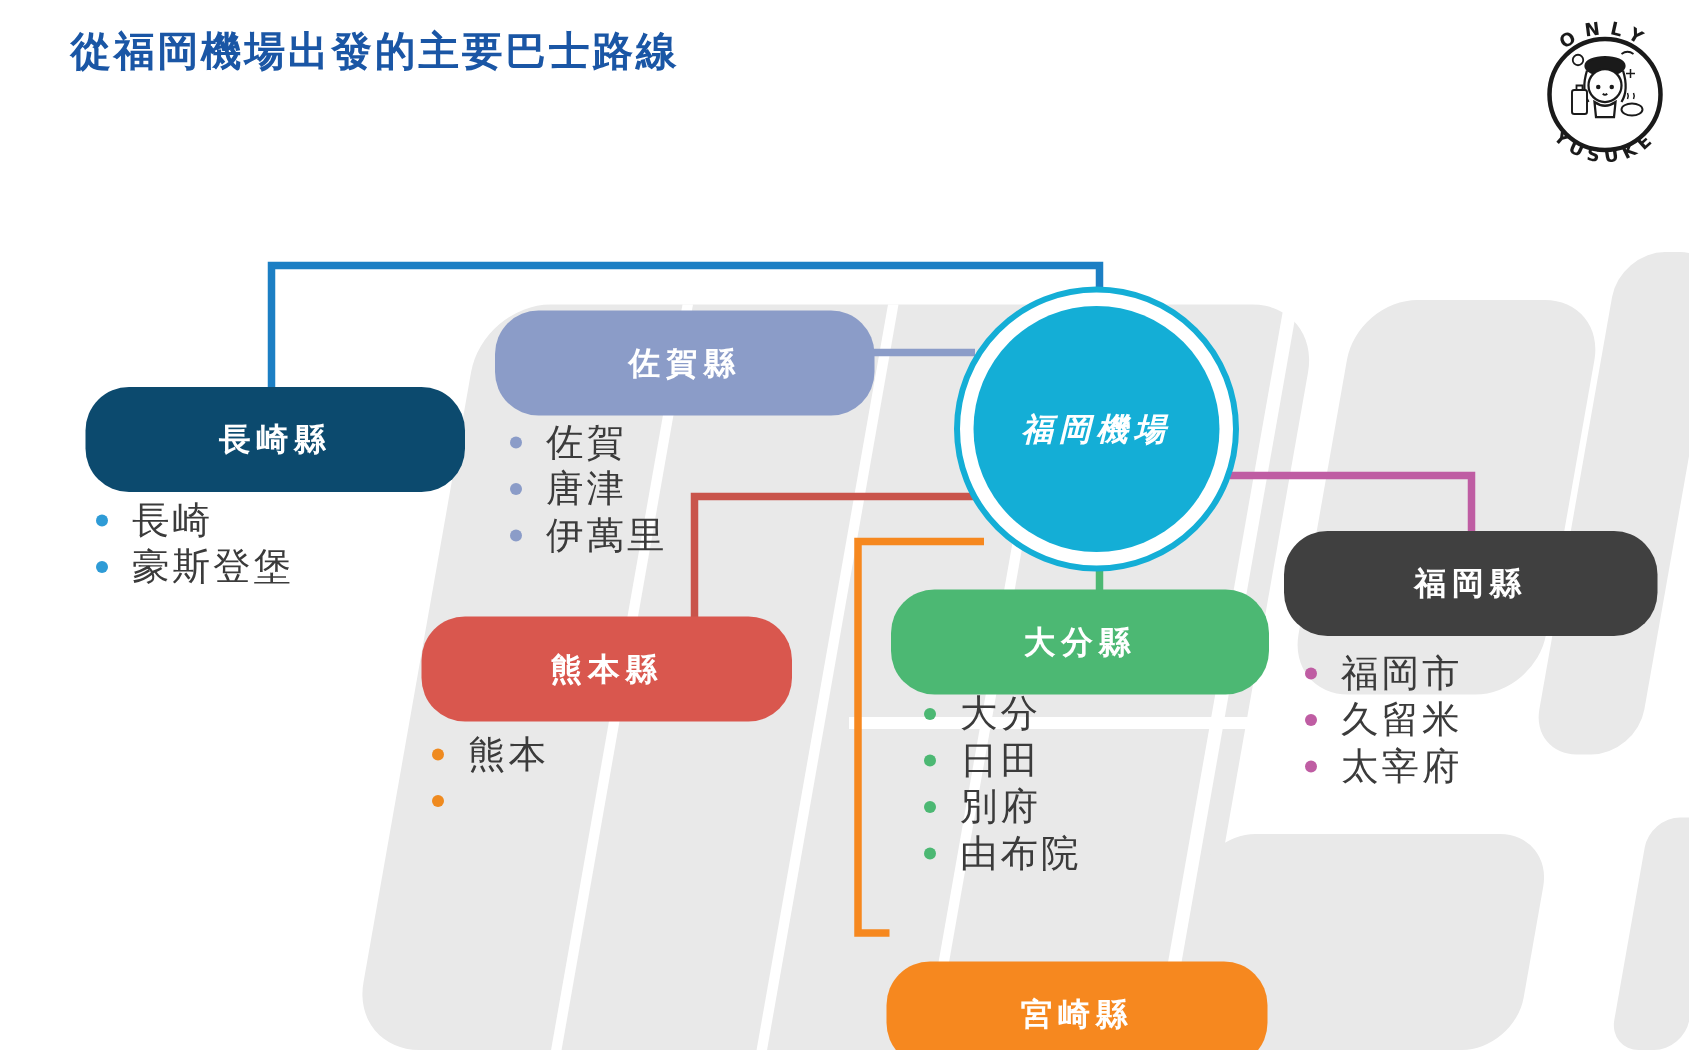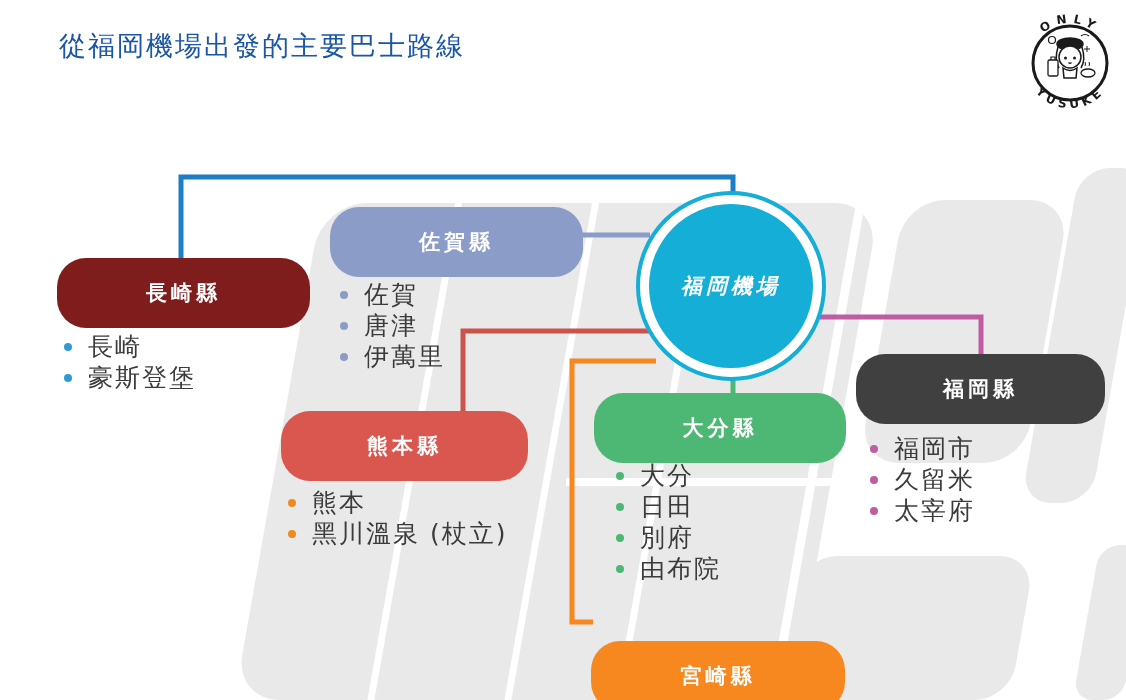--- a/index.html
+++ b/index.html
@@ -16,22 +16,22 @@
   .bg-bottom-sliver{left:1100px;top:545px;width:50px;height:155px;border-radius:20px;}
   .bg-stripe{position:absolute;background:#ffffff;transform:skewX(-10deg);transform-origin:top left;width:7px;}
   .st1{left:455px;top:203px;height:497px;}
   .st2{left:592px;top:203px;height:497px;}
   .st3{left:703px;top:203px;height:497px;}
   .st4{left:856px;top:203px;height:497px;width:9px;}
   .bg-hgap{position:absolute;background:#ffffff;left:566px;top:478px;width:300px;height:8px;}
 
   
   .title{
-    position:absolute;left:47px;top:16px;margin:12px;
-    font-size:27px;font-weight:normal;color:#1a56a5;letter-spacing:2px;
+    position:absolute;left:47px;top:16px;margin:0;
+    font-size:27px;font-weight:bold;color:#1a56a5;letter-spacing:2px;
   }
 
   
   .connectors{position:absolute;left:0;top:0;width:1126px;height:700px;z-index:2;}
 
   
   .hub{
     position:absolute;left:636px;top:191px;width:182px;height:182px;
     border-radius:50%;background:#ffffff;border:4px solid #14aed6;z-index:3;
   }
@@ -125,21 +125,21 @@
     <polyline points="656,361 572,361 572,622 593,622" fill="none" stroke-width="5" stroke="#f6881f"></polyline>
     <polyline points="733,368 733,396" fill="none" stroke-width="5" stroke="#4cb873"></polyline>
     <polyline points="820,317 981,317 981,356" fill="none" stroke-width="5" stroke="#bf5da3"></polyline>
   </svg>
 
   <div class="hub" style="border-color: rgb(20, 174, 214);">
     <div class="hub-inner" style="background-color: rgb(20, 174, 214); font-style: italic;">福岡機場</div>
   </div>
 
   <div class="pill pill-saga" style="background-color: rgb(139, 156, 200);">佐賀縣</div>
-  <div class="pill pill-nagasaki" style="background-color: #7f1d1d;">長崎縣</div>
+  <div class="pill pill-nagasaki" style="background-color: #0c4a6e;">長崎縣</div>
   <div class="pill pill-kumamoto" style="background-color: rgb(217, 87, 78);">熊本縣</div>
   <div class="pill pill-oita" style="background-color: rgb(76, 184, 115);">大分縣</div>
   <div class="pill pill-miyazaki" style="background-color: rgb(246, 136, 31);">宮崎縣</div>
   <div class="pill pill-fukuoka" style="background-color: #404040;">福岡縣</div>
 
   <ul class="city-list list-saga">
     <li>
       <span class="dot" style="background-color: rgb(139, 156, 200);"></span>
       <span class="city">佐賀</span>
       </li>
@@ -164,21 +164,20 @@
       </li>
   </ul>
 
   <ul class="city-list list-kumamoto">
     <li>
       <span class="dot" style="background-color: rgb(239, 138, 31);"></span>
       <span class="city">熊本</span>
       </li>
     <li>
       <span class="dot" style="background-color: rgb(239, 138, 31);"></span>
-      <span class="city">黑川溫泉 (杖立)</span>
       </li>
   </ul>
 
   <ul class="city-list list-oita">
     <li>
       <span class="dot" style="background-color: rgb(76, 184, 115);"></span>
       <span class="city">大分</span>
       </li>
     <li>
       <span class="dot" style="background-color: rgb(76, 184, 115);"></span>

